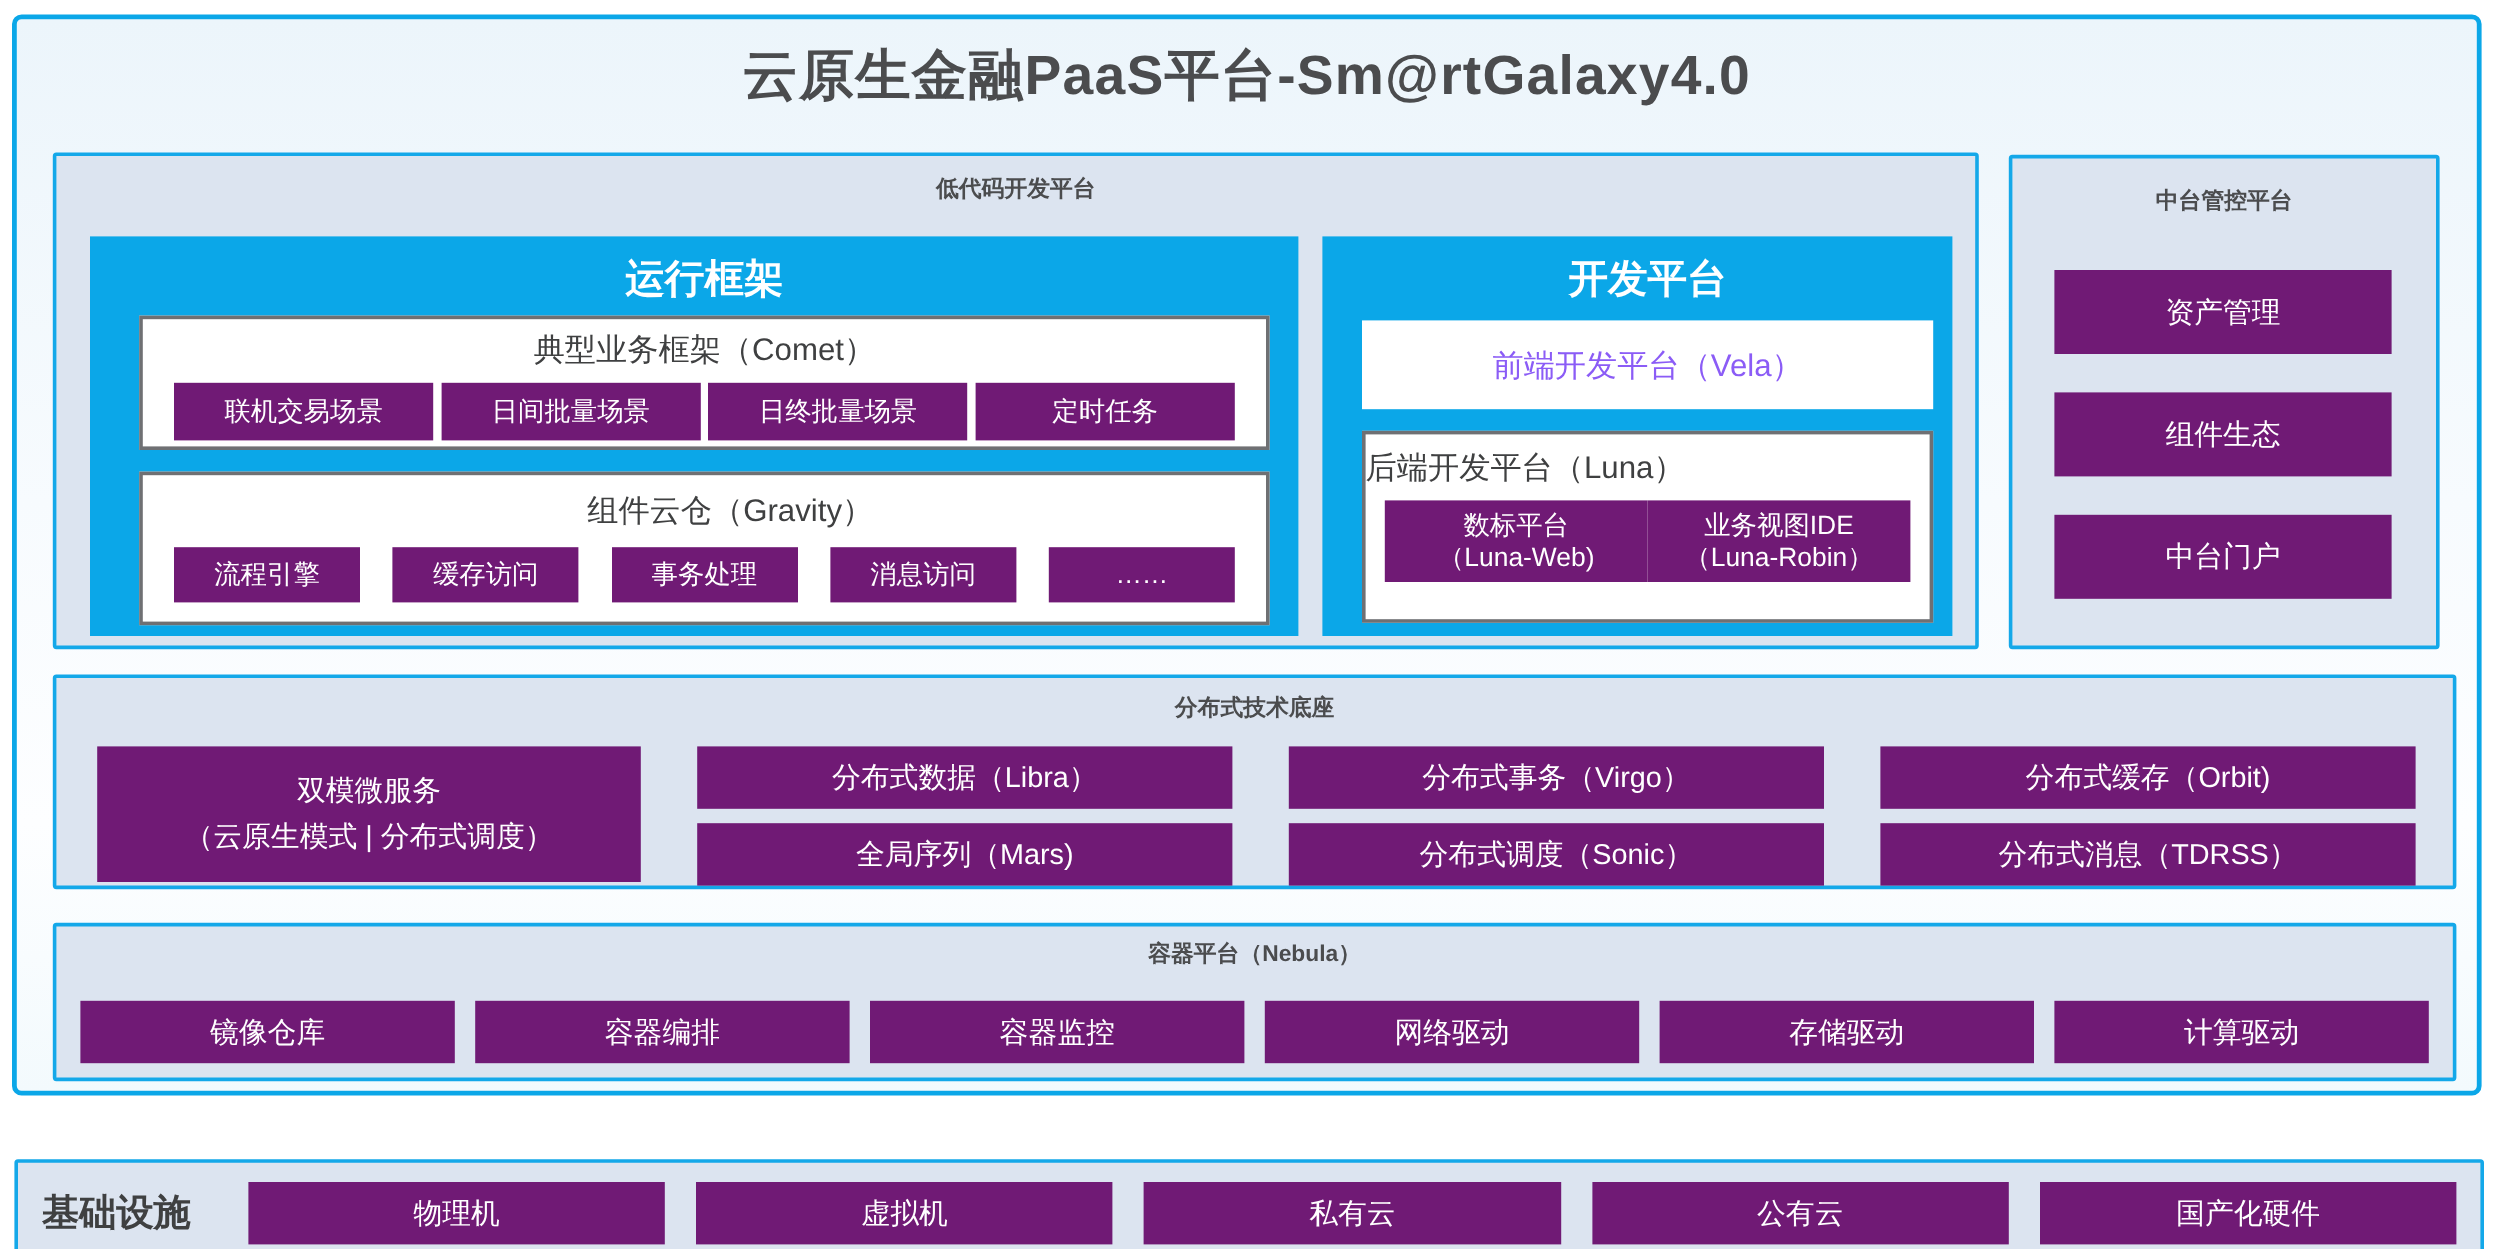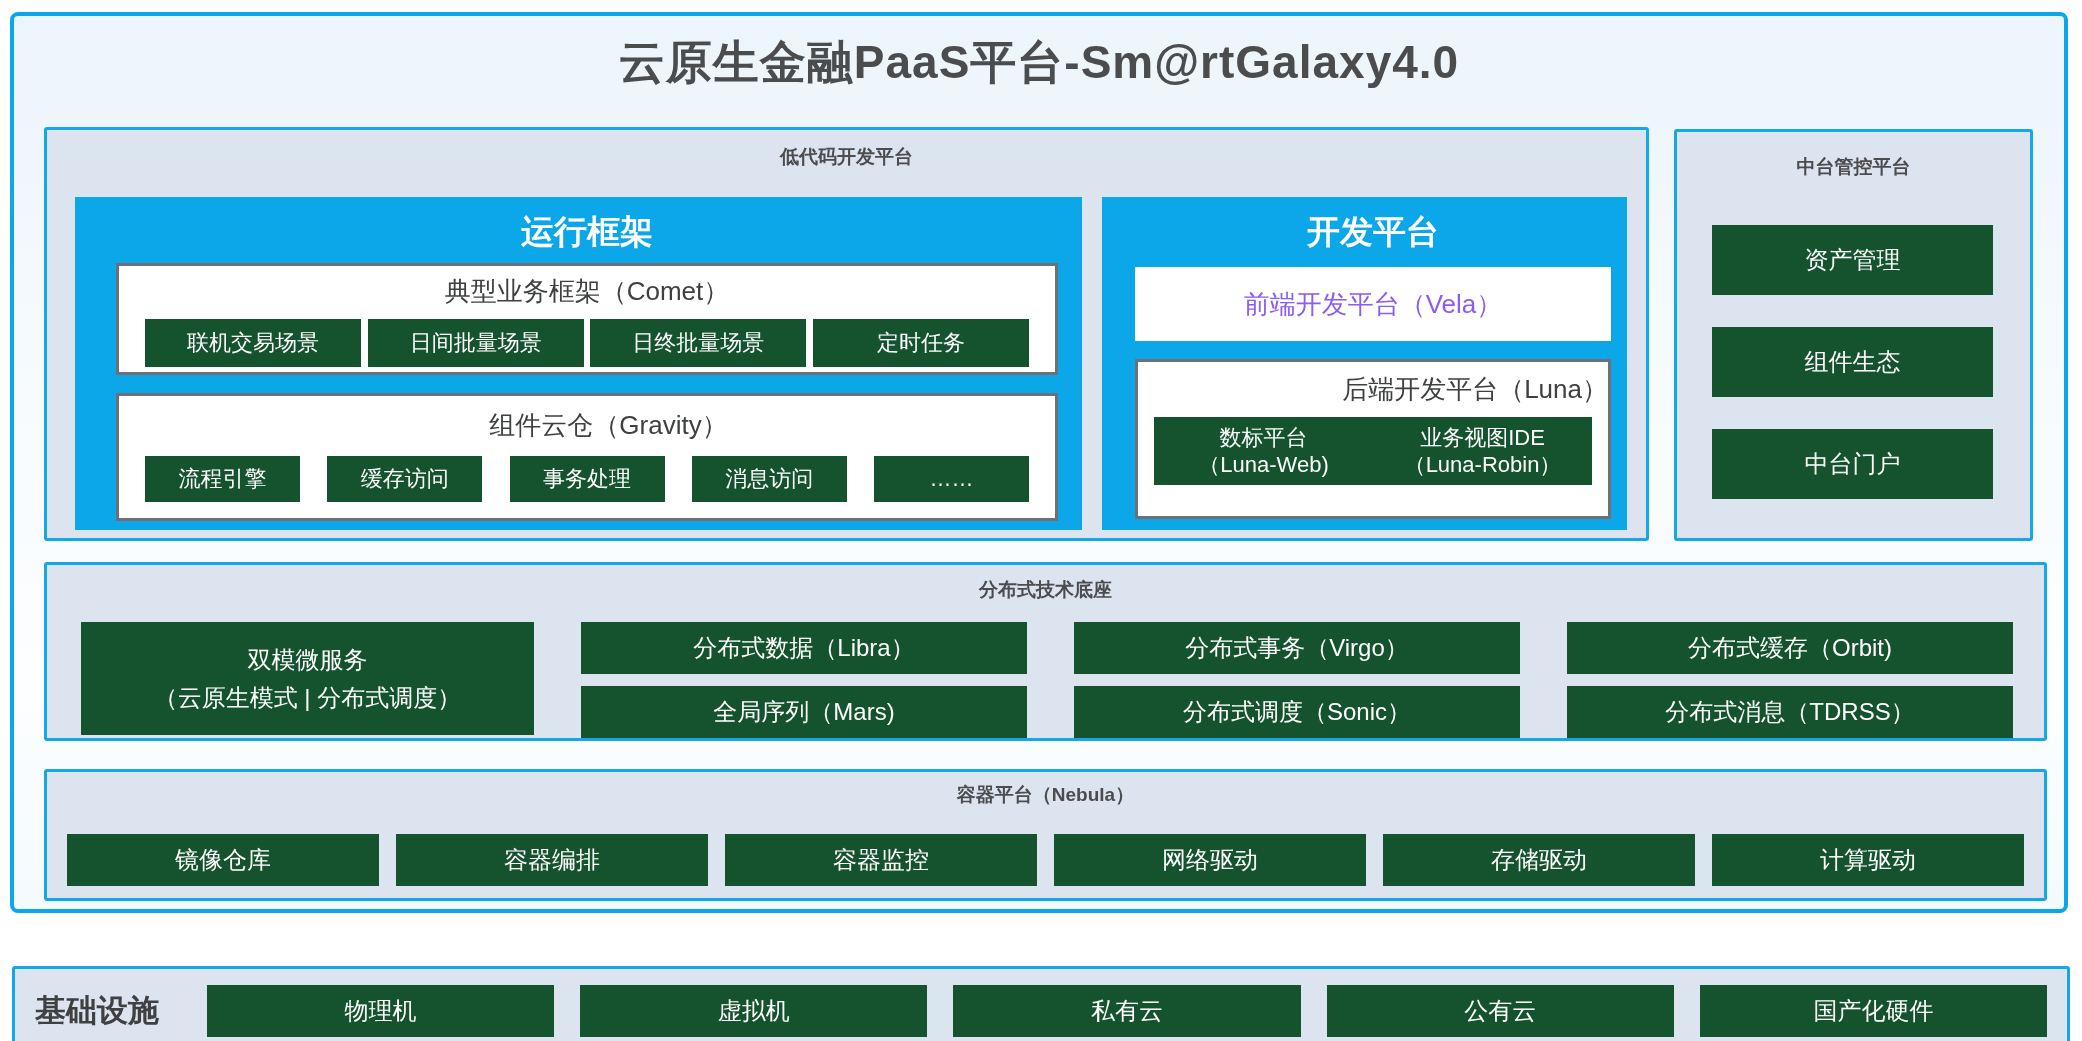--- a/index.html
+++ b/index.html
@@ -28,36 +28,36 @@
   .bluebox { position:absolute; background:#0ba7e8; color:#ffffff;padding-left:17px; }
   .bluebox-title { text-align:center; font-size:33px; font-weight:700; padding-top:13px; color:#ffffff; }
 
   .runtime { left:28px; top:67px; width:1007px; height:333px; }
   .devplat { left:1055px; top:67px; width:525px; height:333px; }
 
   .whitebox { background:#ffffff; border:3px solid #6f7073; margin:0 24px; color:#3f4041; }
   .wb-title { text-align:center; font-size:26px; font-weight:500; padding-top:8px; }
   .wb-row { display:flex; justify-content:space-between; padding:10px 26px 0; }
   .btn {
-    background:#14532d; color:#ffffff; display:flex; align-items:center; justify-content:center;
+    background:#701a75; color:#ffffff; display:flex; align-items:center; justify-content:center;
     text-align:center; font-size:22px;
   }
   .comet-box { height:112px; margin-top:8px; }
   .comet-box .btn { width:216px; height:48px; }
   .gravity-box { height:128px; margin-top:18px; }
   .gravity-box .wb-title { padding-top:12px;margin-left:43px; }
   .gravity-box .wb-row { padding-top:13px; }
   .gravity-box .btn { width:155px; height:46px; }
 
   .vela {
     background:#ffffff; margin:12px 16px 0; height:74px; color:#8b5cf6;
     display:flex; align-items:center; justify-content:center; font-size:26px; font-weight:500;
   }
   .luna { background:#ffffff; border:3px solid #6f7073; margin:18px 16px 0; height:160px; color:#3f4041; }
-  .luna-title { text-align:right; font-size:26px; font-weight:500; padding-top:10px; }
+  .luna-title { text-align:left; font-size:26px; font-weight:500; padding-top:10px; }
   .luna-row { display:flex; justify-content:space-between; padding:10px 16px 0; }
   .luna-btn { width:228px; height:68px; flex-direction:column; line-height:1.25; font-size:22px; }
 
   .midctrl { left:1660px; top:113px; width:359px; height:412px; }
   .midctrl .panel-title { padding-top:22px; }
   .mid-btn { position:absolute; left:35px; width:281px; height:70px; font-size:24px; }
   .mid-btn-0 { top:93px; } .mid-btn-1 { top:195px; } .mid-btn-2 { top:297px; }
 
   .distributed { left:30px; top:546px; width:2003px; height:179px; }
   .distributed .panel-title { padding-top:12px; }

